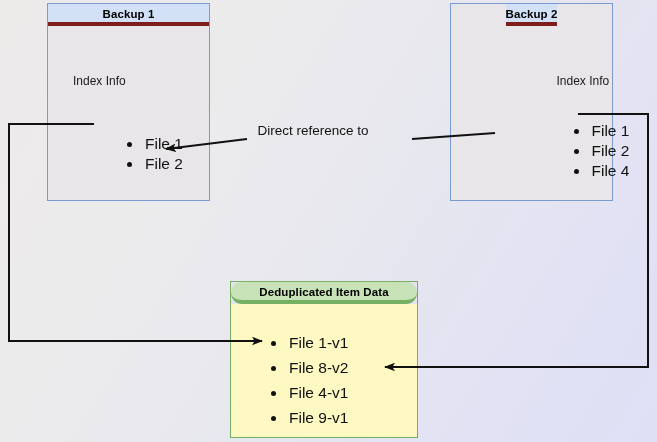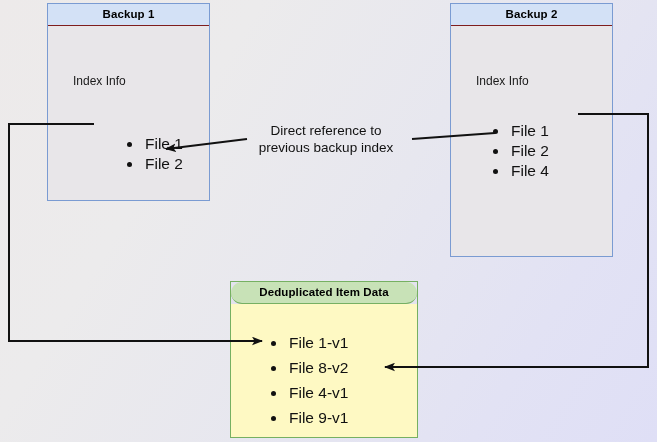--- a/index.html
+++ b/index.html
@@ -32,21 +32,21 @@
   }
   .node .hdr {
     box-sizing: border-box;
     height: 22px;
     line-height: 20px;
     text-align: center;
     font-size: 11.5px;
     font-weight: bold;
     color: #000;
     background: #d3e1f6;
-    border-bottom: 1px solid #7f1d1d;
+    border-bottom: 4px solid #7f1d1d;
     letter-spacing: 0.1px;
   }
   .node .body {
     position: relative;
     flex: 1;
     background: #e8e6e9;
   }
 
   .node.green {
     border-color: #76b062;
@@ -110,21 +110,21 @@
     <div class="hdr">Backup 1</div>
     <div class="body">
       <div class="index-title" style="left:25px; top:48px;">Index Info</div>
       <ul class="filelist" style="left:79px; top:108px;">
         <li>File 1</li>
         <li>File 2</li>
       </ul>
     </div>
   </div>
 
-  <div class="node" style="left:450px; top:3px; width:163px; height:254px;">
+  <div class="node" style="left:450px; top:3px; width:163px; height:198px;align-items:center;">
     <div class="hdr">Backup 2</div>
     <div class="body">
       <div class="index-title" style="left:25px; top:48px;">Index Info</div>
       <ul class="filelist" style="left:42px; top:95px;">
         <li>File 1</li>
         <li>File 2</li>
         <li>File 4</li>
       </ul>
     </div>
   </div>
@@ -134,23 +134,22 @@
     <div class="body">
       <ul class="filelist wide" style="left:40px; top:26px;">
         <li>File 1-v1</li>
         <li>File 8-v2</li>
         <li>File 4-v1</li>
         <li>File 9-v1</li>
       </ul>
     </div>
   </div>
 
-  <div class="center-label" style="left:246px; top:122px; width:160px;">
+  <div class="center-label" style="left:233px; top:122px; width:160px;">
     <div>Direct reference to</div>
-    <div>previous backup index</div>
   </div>
 
   <svg class="wires" viewBox="0 0 657 442" xmlns="http://www.w3.org/2000/svg">
     <defs>
       <marker id="ah" markerWidth="11" markerHeight="9" refX="10" refY="4.5" orient="auto" markerUnits="userSpaceOnUse">
         <path d="M0,0.2 L11,4.5 L0,8.8 L2.6,4.5 Z" fill="#111"></path>
       </marker>
     </defs>
 
     <g>

